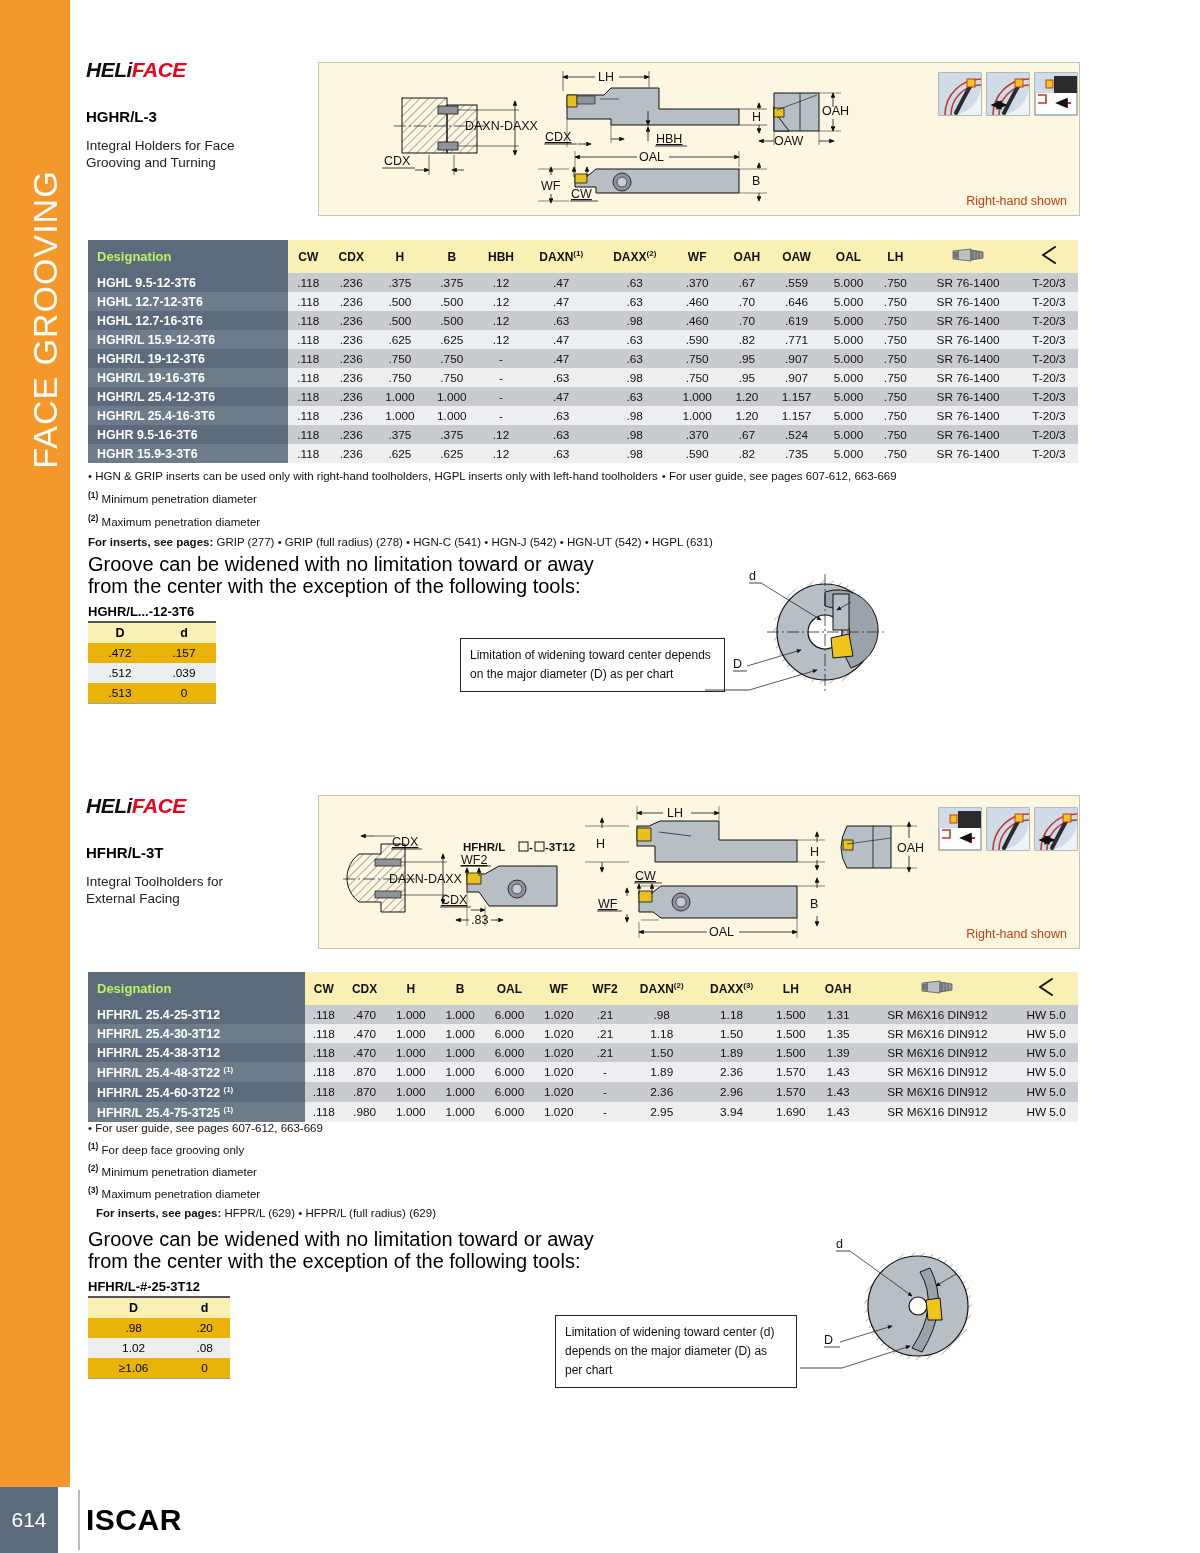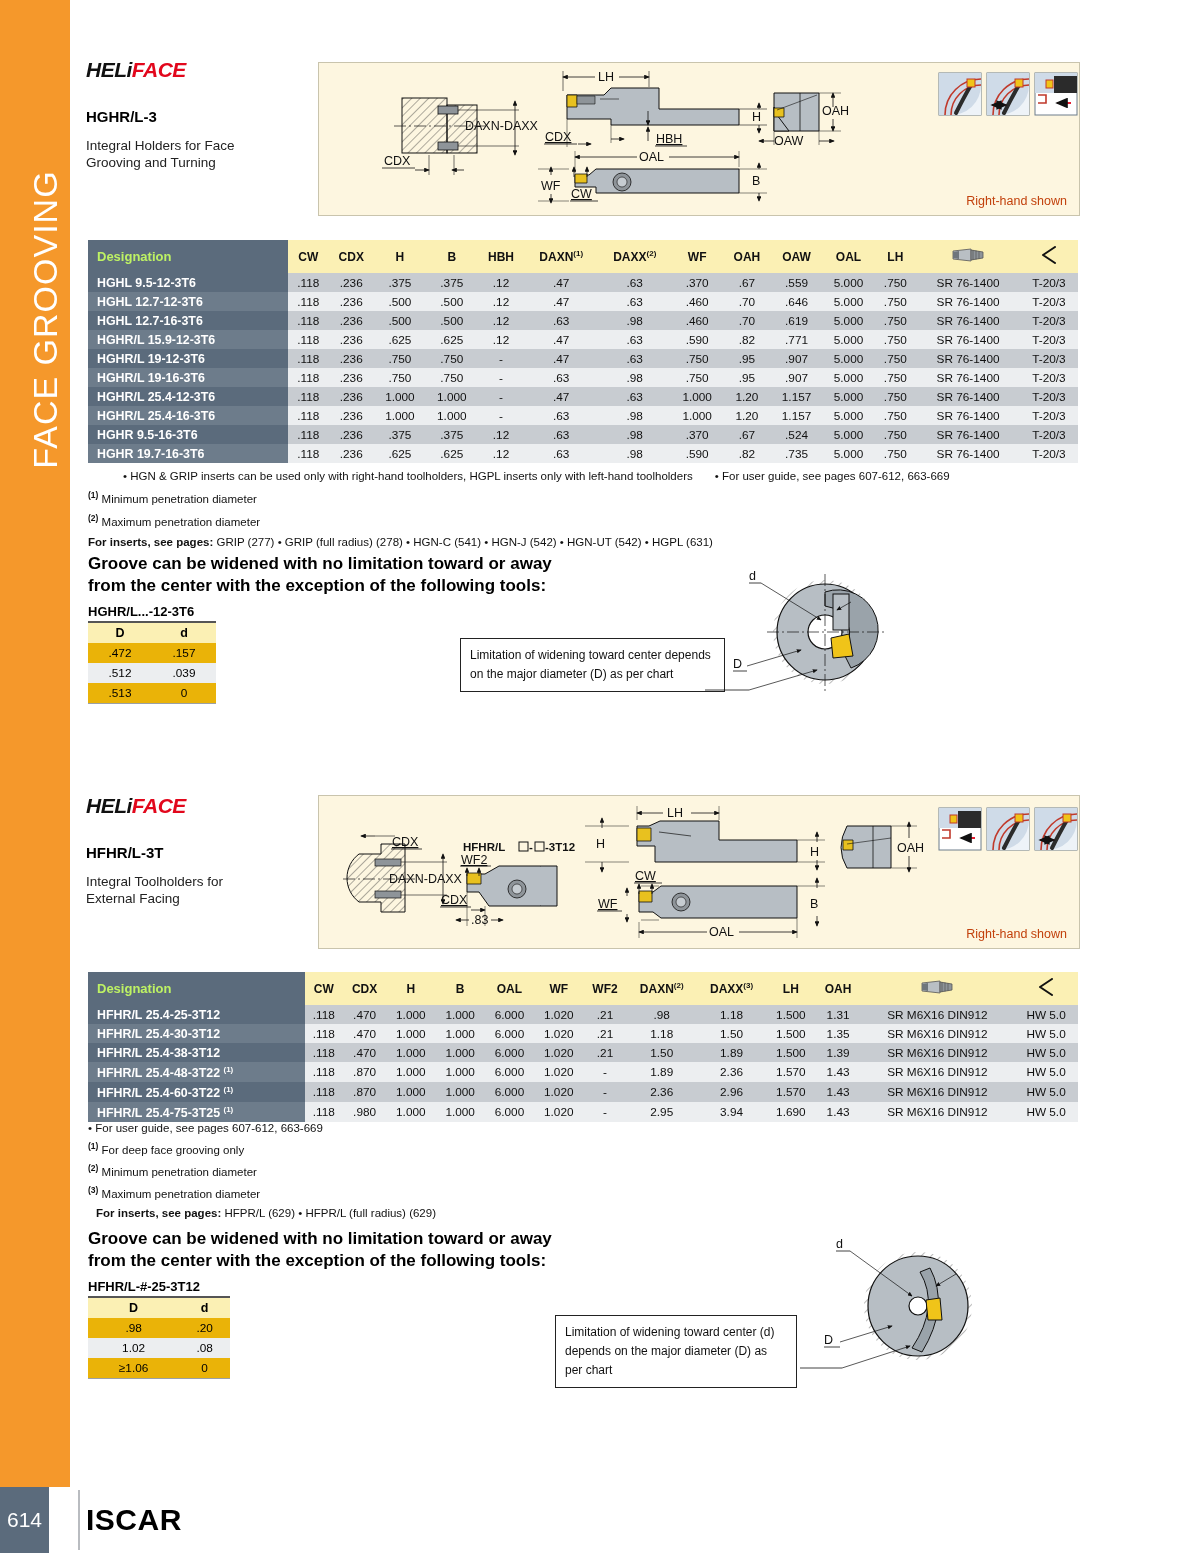--- a/index.html
+++ b/index.html
@@ -12,21 +12,21 @@
   .side-tab{
     position:absolute;left:0;top:0;width:70px;height:1487px;background:#f5982b;
   }
   .side-tab-label{
     position:absolute;left:-205px;top:300px;width:500px;
     transform:rotate(-90deg);transform-origin:center center;
     color:#fff;font-size:34px;letter-spacing:1px;font-weight:400;
     text-align:center;white-space:nowrap;
   }
   .page-num-box{
-    position:absolute;left:0;top:1487px;width:49px;height:66px;background:#5b6b7c;
+    position:absolute;left:0;top:1487px;width:58px;height:66px;background:#5b6b7c;
     color:#fff;font-size:21px;display:flex;align-items:center;justify-content:center;
   }
   .brand-foot{
     position:absolute;left:86px;top:1487px;height:66px;display:flex;align-items:center;
     font-size:30px;font-weight:bold;letter-spacing:0.5px;color:#000;
   }
   .foot-rule{
     position:absolute;left:78px;top:1490px;width:2px;height:60px;background:#b9bcc0;
   }
 
@@ -63,21 +63,21 @@
   table.spec tr td:not(.desig){background:#c8ccd1;}
   table.spec tr.alt td:not(.desig){background:#eceef0;}
   .sup{font-size:8px;vertical-align:super;}
 
   
   .fn{font-size:11.5px;line-height:16px;color:#111;}
   .fn b{font-weight:bold;}
   .fnsup{font-size:8.5px;vertical-align:super;font-weight:bold;}
 
   
-  .groove-head{font-size:17px;font-weight:bold;line-height:22px;}
+  .groove-head{font-size:20px;font-weight:normal;line-height:22px;}
   .dd-name{font-size:13px;font-weight:bold;margin-bottom:2px;}
   table.dd{border-collapse:collapse;font-size:11.8px;width:128px;}
   table.dd th{background:#fbf0b4;font-size:12.5px;font-weight:bold;padding:3px 0;text-align:center;}
   table.dd td{padding:3px 0;text-align:center;background:#eab308;}
   table.dd tr.alt td{background:#eceef0;}
   .callout{
     border:1px solid #222;background:#fff;font-size:12px;line-height:19px;
     padding:7px 9px;color:#111;
   }
   .hr-thick{height:2px;background:#555;}
@@ -424,42 +424,42 @@
           <td>.98</td>
           <td>.370</td>
           <td>.67</td>
           <td>.524</td>
           <td>5.000</td>
           <td>.750</td>
           <td>SR 76-1400</td>
           <td>T-20/3</td>
         </tr>
         <tr class="alt">
-          <td class="desig">HGHR 19.7-16-3T6</td>
+          <td class="desig">HGHR 15.9-3-3T6</td>
           <td>.118</td>
           <td>.236</td>
           <td>.625</td>
           <td>.625</td>
           <td>.12</td>
           <td>.63</td>
           <td>.98</td>
           <td>.590</td>
           <td>.82</td>
           <td>.735</td>
           <td>5.000</td>
           <td>.750</td>
           <td>SR 76-1400</td>
           <td>T-20/3</td>
         </tr>
       </tbody>
   </table>
 </div>
 
 <div class="fn" style="position:absolute;left:88px;top:468px;width:990px;">
-  <div style="display:flex;gap:22px;margin-left:35px;">
+  <div style="display:flex;gap:4px;">
     <span>•&nbsp;<span>HGN &amp; GRIP inserts can be used only with right-hand toolholders, HGPL inserts only with left-hand toolholders</span></span>
     <span>•&nbsp;<span>For user guide, see pages 607-612, 663-669</span></span>
   </div>
   <div style="margin-top:3px;"><span class="fnsup">(1)</span> <span>Minimum penetration diameter</span></div>
   <div style="margin-top:3px;"><span class="fnsup">(2)</span> <span>Maximum penetration diameter</span></div>
   <div style="margin-top:4px;"><b>For inserts, see pages:</b> <span>GRIP (277) • GRIP (full radius) (278) • HGN-C (541) • HGN-J (542) • HGN-UT (542) • HGPL (631)</span></div>
 </div>
 
 <div class="groove-head" style="position:absolute;left:88px;top:553px;">
   <div>Groove can be widened with no limitation toward or away</div>

